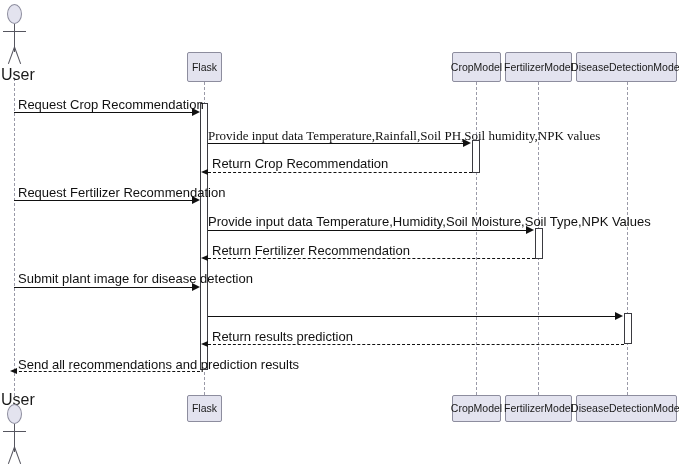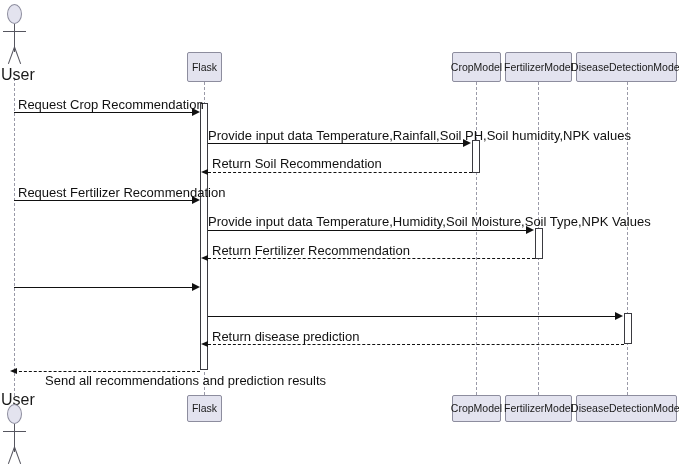--- a/index.html
+++ b/index.html
@@ -78,51 +78,52 @@
 
   <div class="activation" style="left:200px; top:103px; height:267px;"></div>
   <div class="activation" style="left:472px; top:140px; height:33px;"></div>
   <div class="activation" style="left:535px; top:228px; height:31px;"></div>
   <div class="activation" style="left:624px; top:313px; height:31px;"></div>
 
   <div class="msglabel" style="left:18px; top:98px;">Request Crop Recommendation</div>
   <div class="msgline" style="left:14px; top:112px; width:182px;"></div>
   <div class="arrowR" style="left:192px; top:108px;"></div>
 
-  <div class="msglabel" style="left:208px; top:129px;">Provide input data Temperature,Rainfall,Soil PH,Soil humidity,NPK values</div>
+  <div class="msglabel" style="left:208px; top:129px;font-family:Liberation Serif, serif;">Provide input data Temperature,Rainfall,Soil PH,Soil humidity,NPK values</div>
   <div class="msgline" style="left:208px; top:143px; width:256px;"></div>
   <div class="arrowR" style="left:463px; top:139px;"></div>
 
-  <div class="msglabel" style="left:212px; top:157px;">Return Soil Recommendation</div>
+  <div class="msglabel" style="left:212px; top:157px;">Return Crop Recommendation</div>
   <div class="msgline ret" style="left:208px; top:172px; width:264px;"></div>
   <div class="arrowL thin" style="left:201px; top:169px;"></div>
 
   <div class="msglabel" style="left:18px; top:186px;">Request Fertilizer Recommendation</div>
   <div class="msgline" style="left:14px; top:200px; width:182px;"></div>
   <div class="arrowR" style="left:192px; top:196px;"></div>
 
   <div class="msglabel" style="left:208px; top:215px;">Provide input data Temperature,Humidity,Soil Moisture,Soil Type,NPK Values</div>
   <div class="msgline" style="left:208px; top:230px; width:319px;"></div>
   <div class="arrowR" style="left:526px; top:226px;"></div>
 
   <div class="msglabel" style="left:212px; top:244px;text-align:center;">Return Fertilizer Recommendation</div>
   <div class="msgline ret" style="left:208px; top:258px; width:327px;"></div>
   <div class="arrowL thin" style="left:201px; top:255px;"></div>
 
+  <div class="msglabel" style="left:18px; top:272px;">Submit plant image for disease detection</div>
   <div class="msgline" style="left:14px; top:287px; width:182px;"></div>
   <div class="arrowR" style="left:192px; top:283px;"></div>
 
   <div class="msgline" style="left:208px; top:316px; width:408px;"></div>
   <div class="arrowR" style="left:615px; top:312px;"></div>
 
-  <div class="msglabel" style="left:212px; top:330px;">Return disease prediction</div>
+  <div class="msglabel" style="left:212px; top:330px;">Return results prediction</div>
   <div class="msgline ret" style="left:208px; top:344px; width:416px;"></div>
   <div class="arrowL thin" style="left:201px; top:341px;"></div>
 
-  <div class="msglabel" style="left:18px; top:374px;margin-left:27px;">Send all recommendations and prediction results</div>
+  <div class="msglabel" style="left:18px; top:358px;">Send all recommendations and prediction results</div>
   <div class="msgline ret" style="left:14px; top:371px; width:186px;"></div>
   <div class="arrowL thin" style="left:10px; top:368px;"></div>
 
   <div class="pbox" style="left:187px; top:395px; width:35px; height:27px;">
     <span>Flask</span>
   </div>
   <div class="pbox" style="left:452px; top:395px; width:49px; height:27px;">
     <span>CropModel</span>
   </div>
   <div class="pbox" style="left:505px; top:395px; width:67px; height:27px;">

